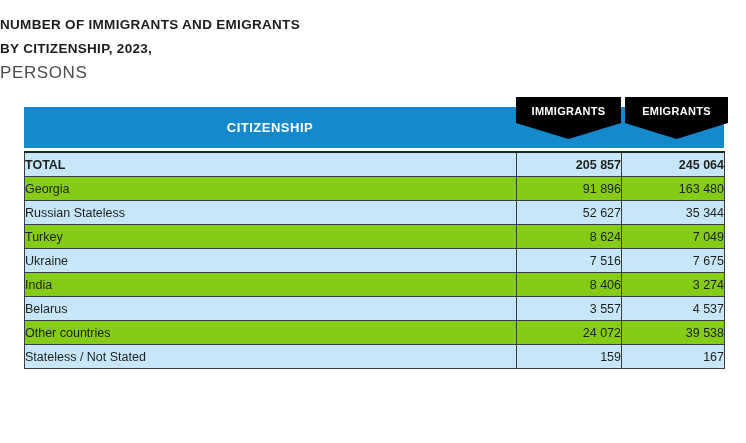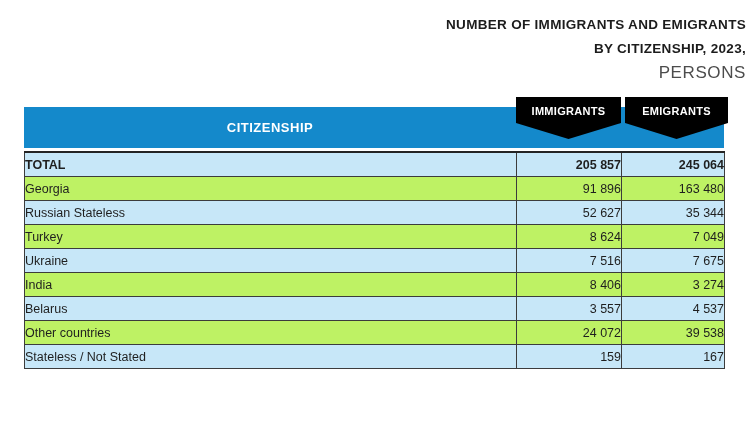--- a/index.html
+++ b/index.html
@@ -2,21 +2,21 @@
 <html><head>
 <meta charset="utf-8">
 <style>
   html, body { margin:0; padding:0; }
   body {
     width:746px; height:443px; background:#ffffff;
     font-family:"Liberation Sans", sans-serif;
     -webkit-font-smoothing:antialiased;
     overflow:hidden;
   }
-  .title-block { text-align:right; padding-top:13px;padding-left:33px; }
+  .title-block { text-align:left; padding-top:13px; }
   .title-line { line-height:24px; font-size:13.5px; letter-spacing:.3px; }
   .title-bold { font-weight:bold; color:#1c1c1c; }
   .title-sub  { font-weight:normal; color:#4c4c4c; font-size:17px; letter-spacing:.6px; }
 
   .table-zone { position:relative; margin:22px 0 0 24px; width:700px; }
 
   
   .band { position:relative; height:41px; background:#1489CB; }
   .band-label {
     position:absolute; left:0; top:0; width:492px; height:31px; line-height:41px;
@@ -38,21 +38,21 @@
     border-collapse:collapse; width:700px; table-layout:fixed;
     border:1.5px solid #2e2e2e; border-top:2px solid #242424;
   }
   table.data td {
     height:23px; font-size:12.5px; color:#1f1f1f;
     border:1px solid #3c3c3c; padding:0; overflow:hidden; white-space:nowrap;margin-left:43px;
   }
   td.name-cell { padding-left:7px; }
   td.num-cell  { text-align:right; padding-right:29px; }
   tr.stripe td { background:#C7E7F8; }
-  tr.plain  td { background:#bef264; }
+  tr.plain  td { background:#84cc16; }
   tr.total-row td { font-weight:bold; border-top:2px solid #242424; }
 </style>
 </head>
 <body>
 
 <div class="title-block">
   <div class="title-line title-bold">NUMBER OF IMMIGRANTS AND EMIGRANTS</div>
   <div class="title-line title-bold">BY CITIZENSHIP, 2023,</div>
   <div class="title-line title-sub">PERSONS</div>
 </div>

